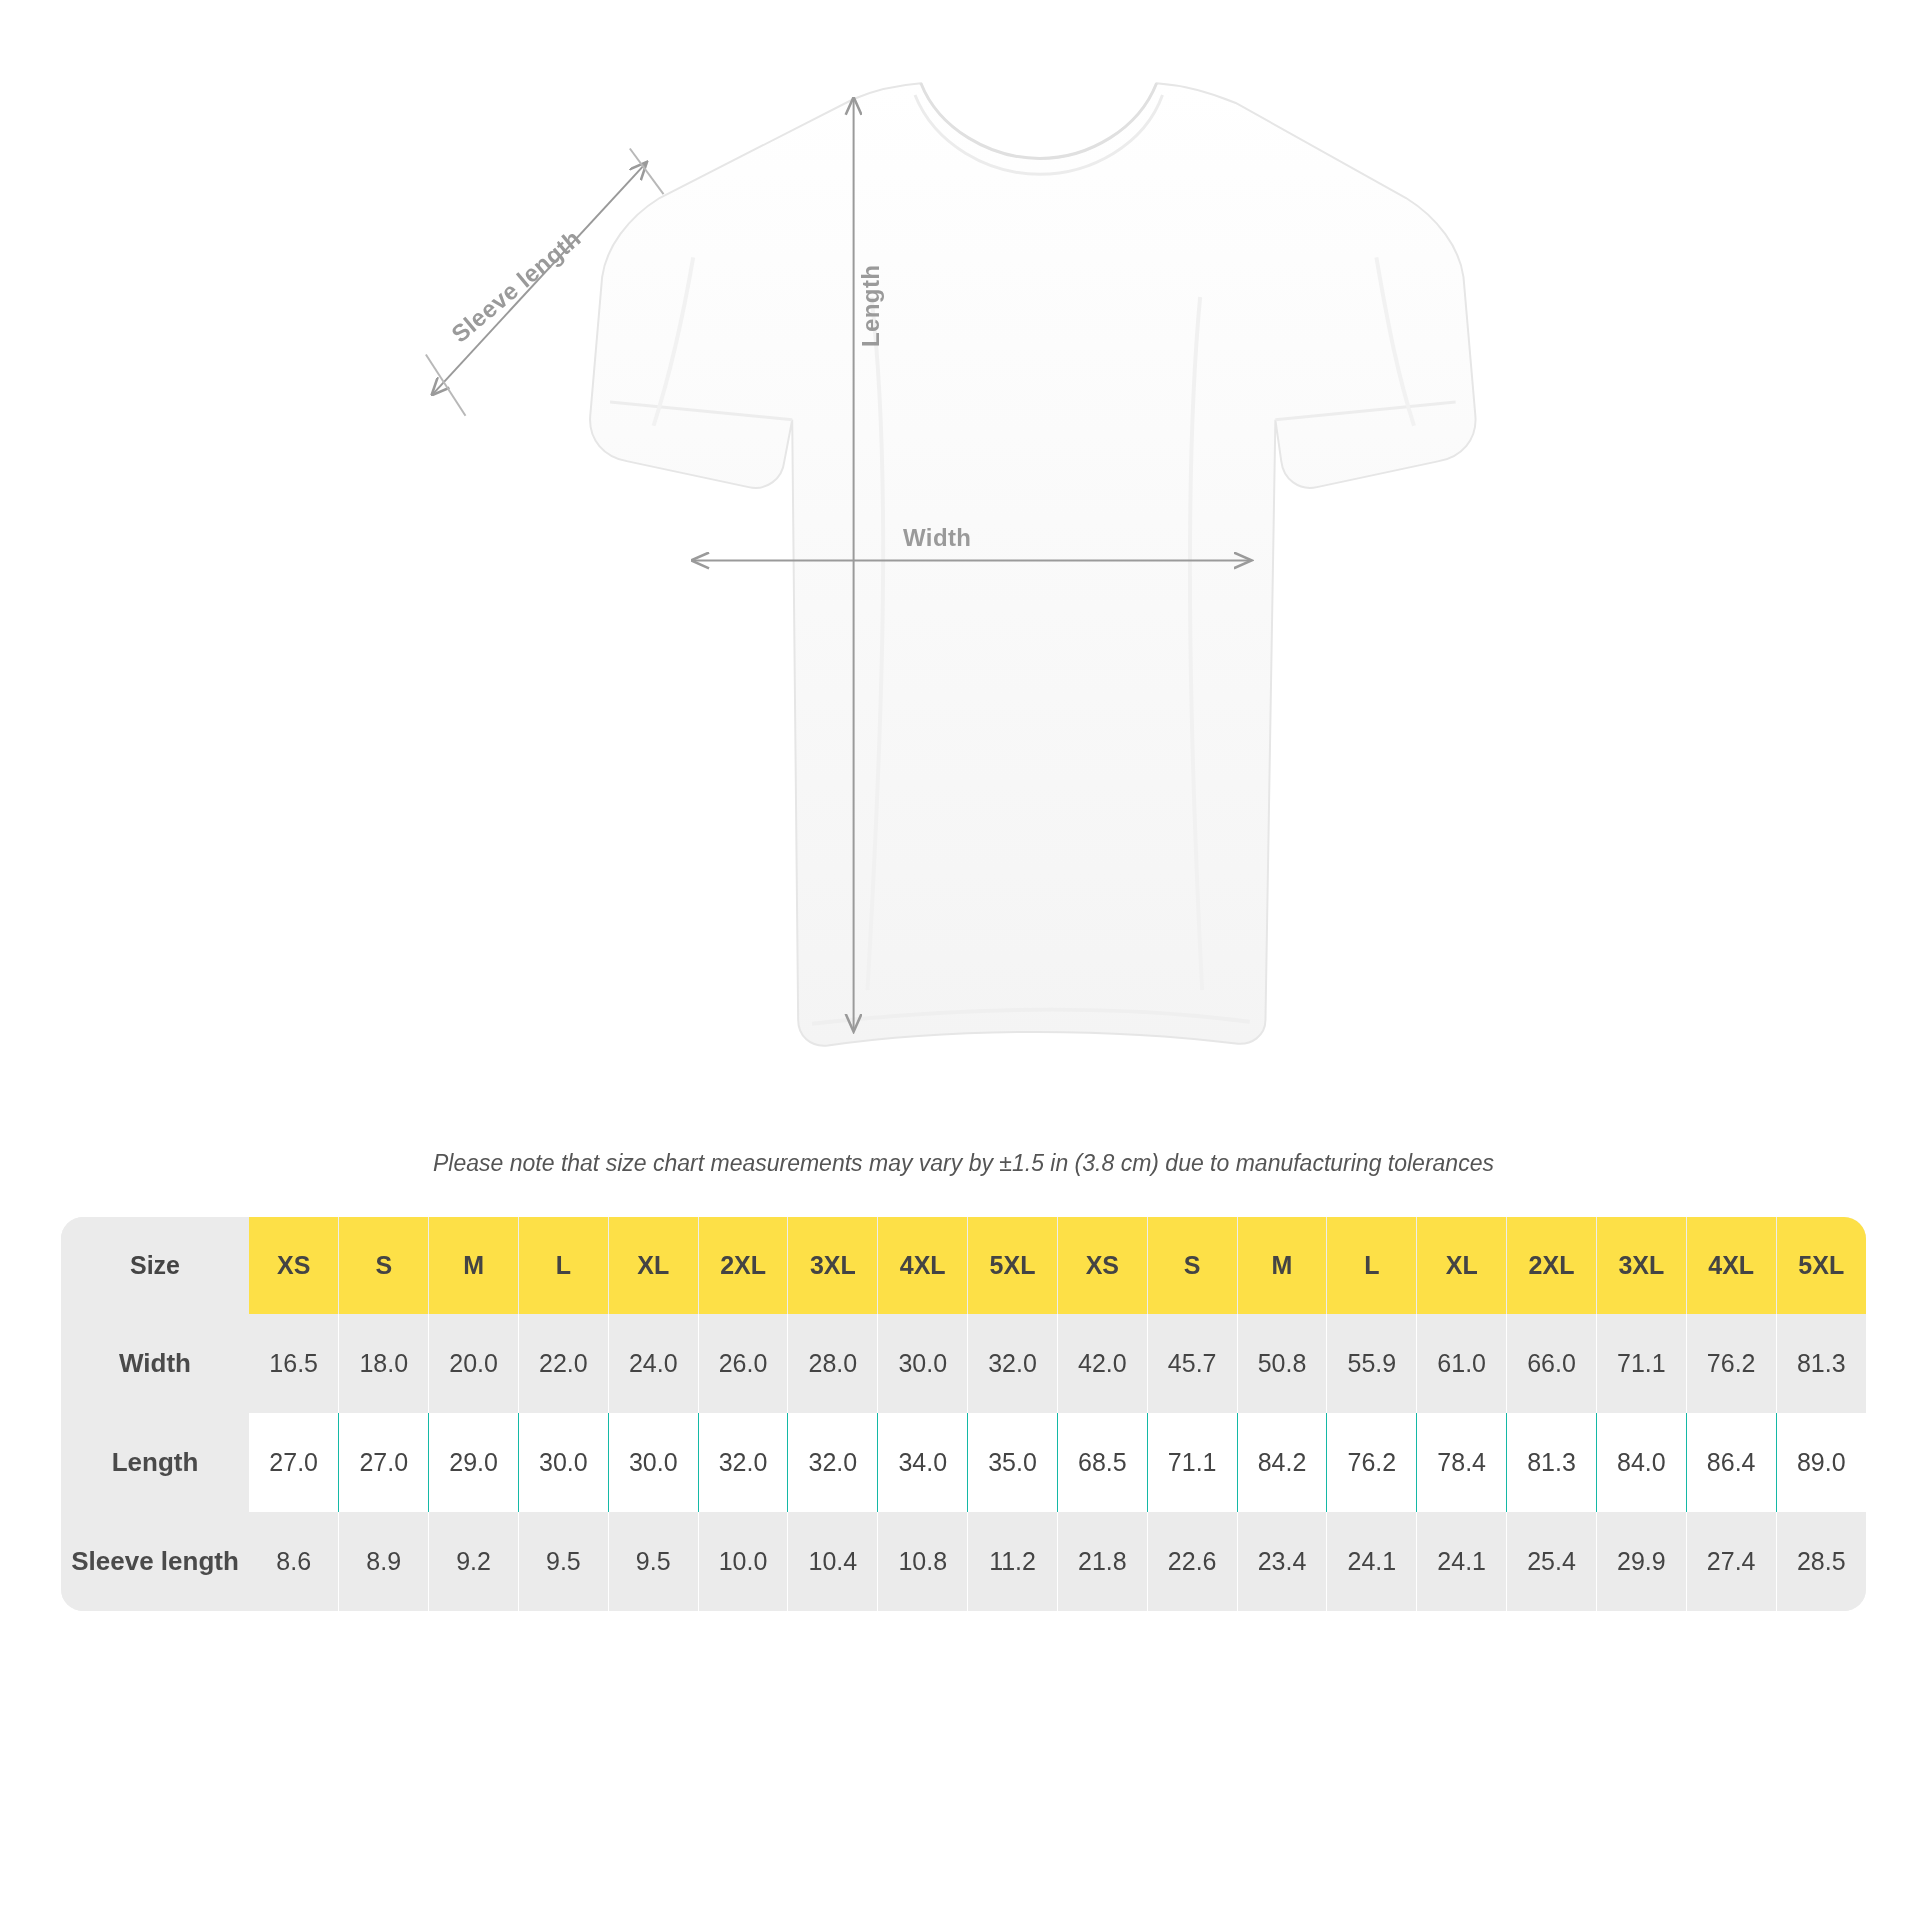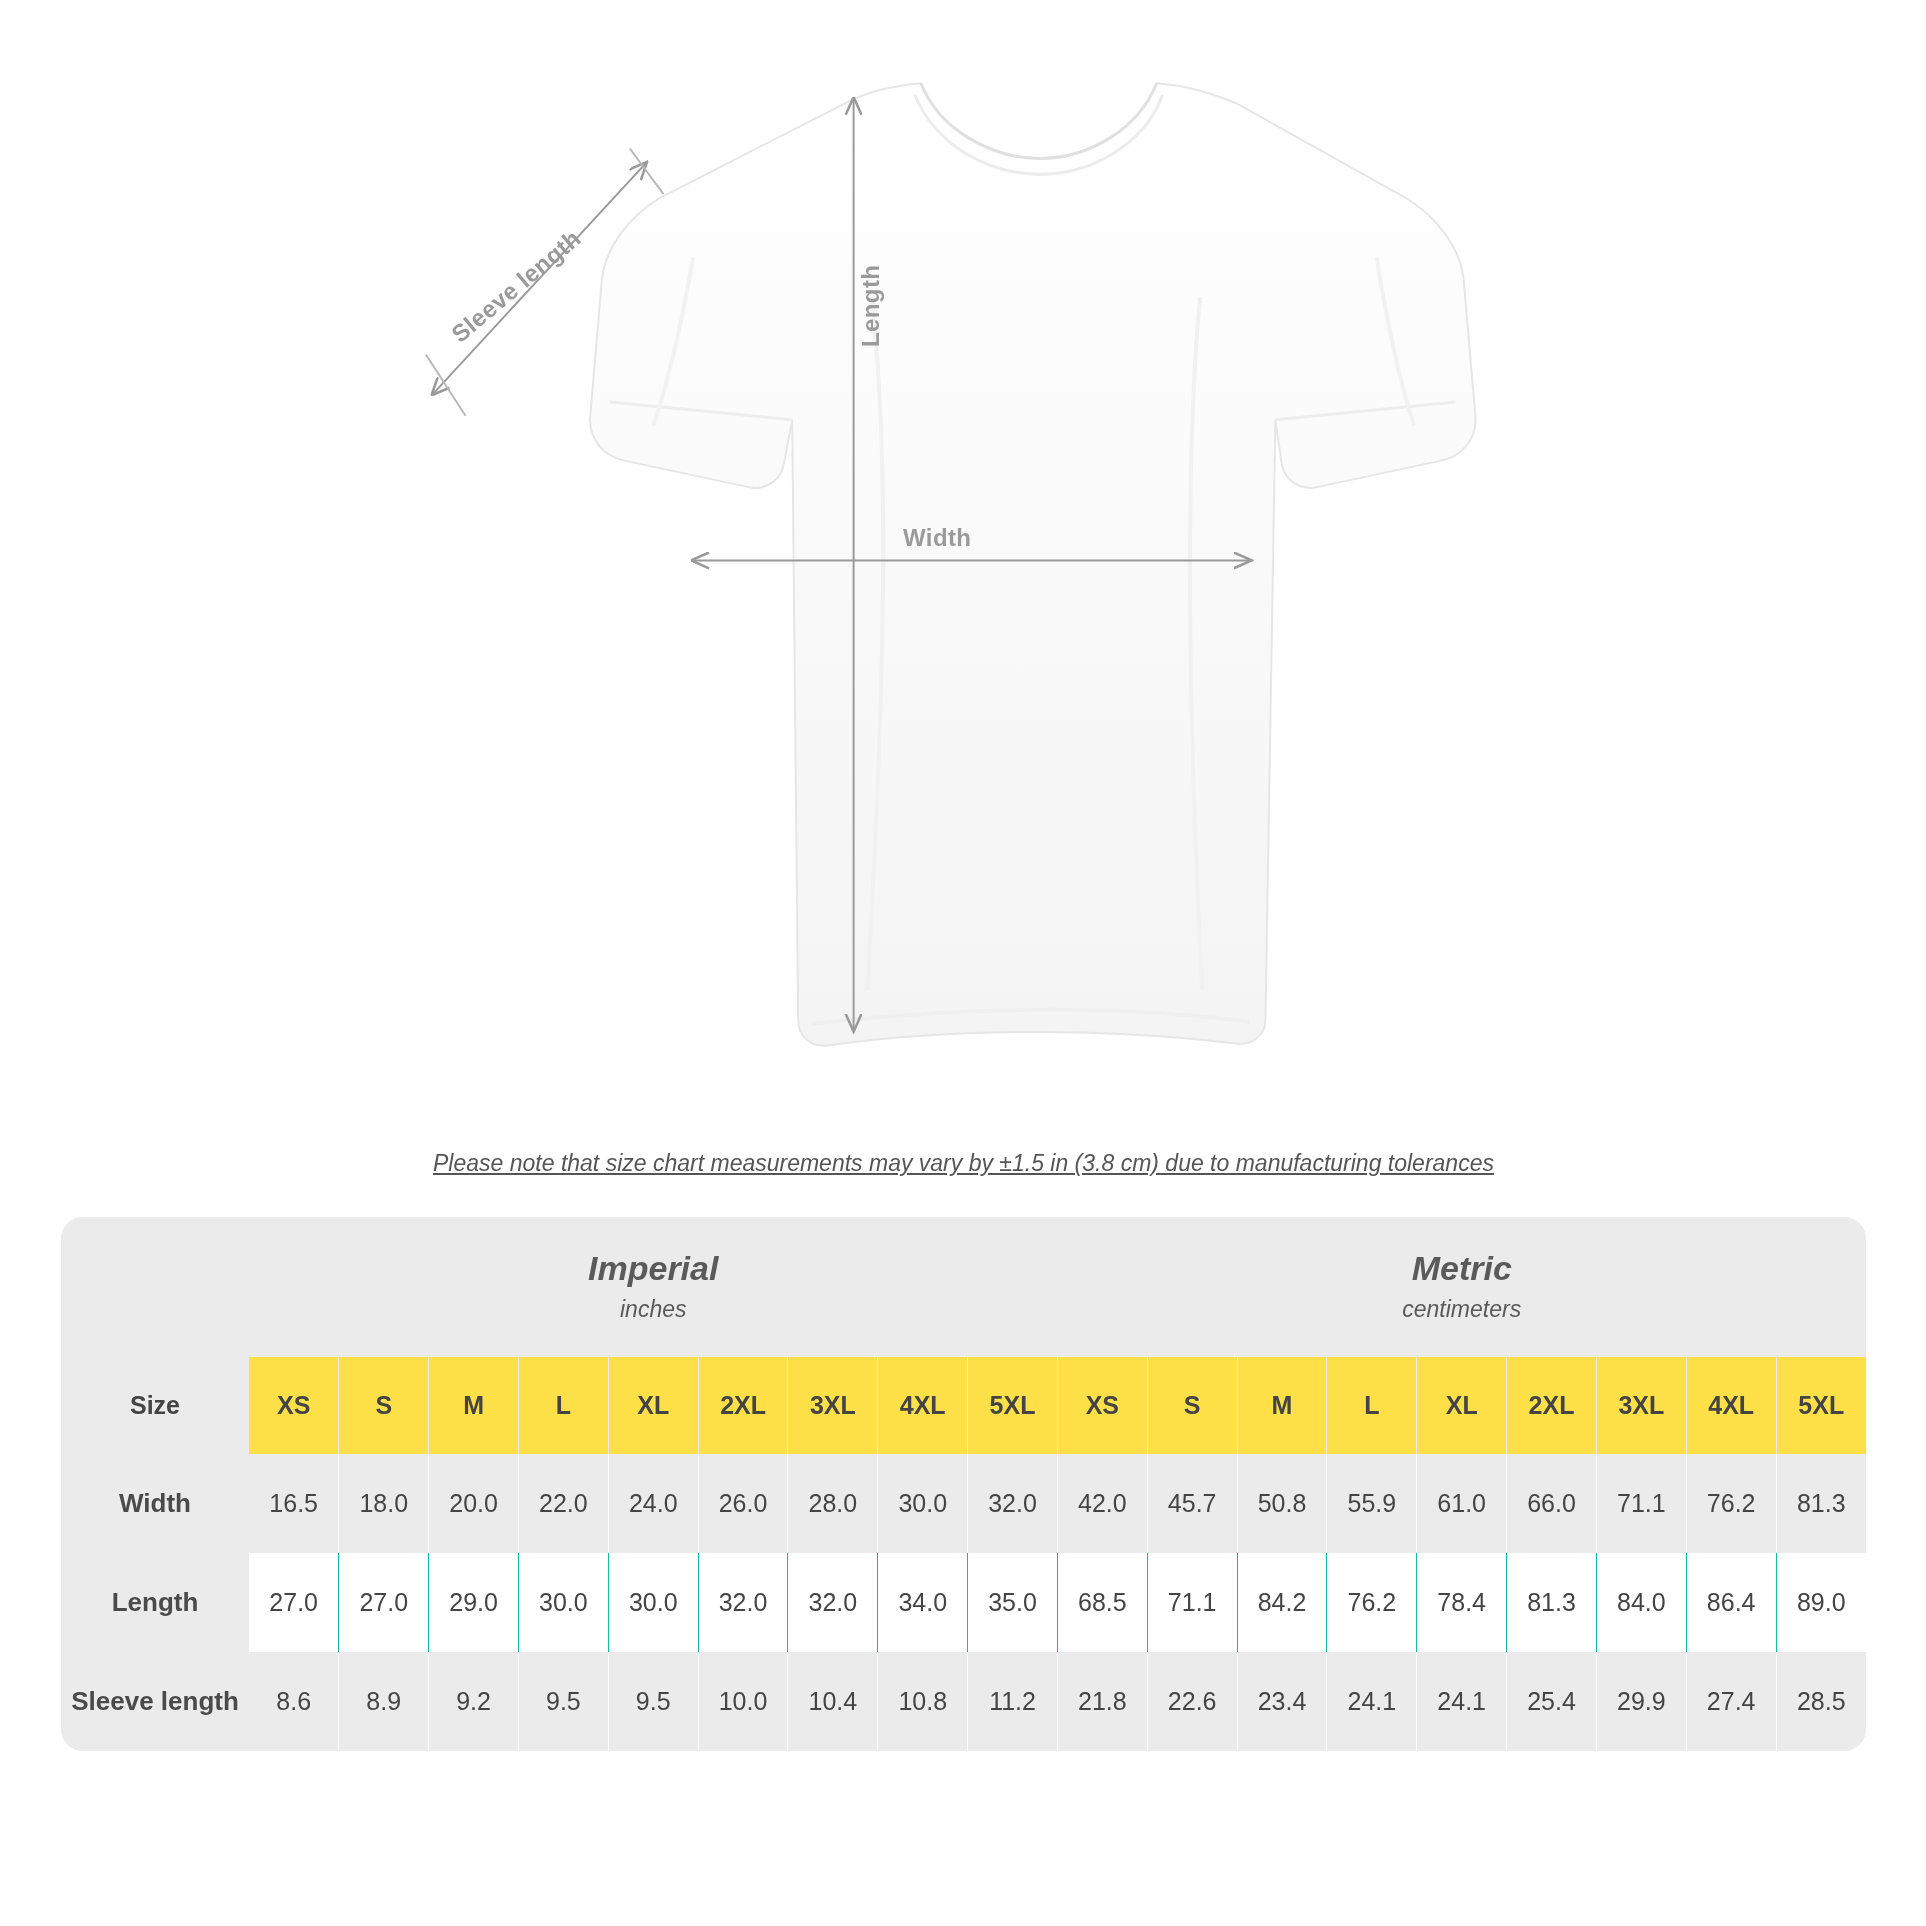--- a/index.html
+++ b/index.html
@@ -66,21 +66,20 @@
     font-size: 42px;
     font-weight: bold;
     color: #222222;
     letter-spacing: 0.2px;
   }
   .chart-note {
     font-size: 23px;
     font-style: italic;
     color: #555555;
     margin-top: 22px;
-    text-decoration: underline;
   }
 
   
   .table-wrap {
     margin: 40px 61px 0 61px;
     border-radius: 22px;
     overflow: hidden;
     background: #ebebeb;
   }
   table.size-table {
@@ -220,31 +219,20 @@
     <div class="chart-note">Please note that size chart measurements may vary by ±1.5 in (3.8 cm) due to manufacturing tolerances</div>
   </div>
 
   <div class="table-wrap">
     <table class="size-table">
       <colgroup>
         <col class="col-first">
         <col span="18">
       </colgroup>
       <tbody>
-        <tr class="unit-row">
-          <td class="rowlabel"></td>
-          <td colspan="9" class="cell-sep">
-            <div class="unit-system">Imperial</div>
-            <div class="unit-sub">inches</div>
-          </td>
-          <td colspan="9">
-            <div class="unit-system">Metric</div>
-            <div class="unit-sub">centimeters</div>
-          </td>
-        </tr>
 
         <tr class="head-row">
           <td class="rowlabel">Size</td>
           <td class="cell-sep">XS</td>
           <td class="cell-sep">S</td>
           <td class="cell-sep">M</td>
           <td class="cell-sep">L</td>
           <td class="cell-sep">XL</td>
           <td class="cell-sep">2XL</td>
           <td class="cell-sep">3XL</td>

